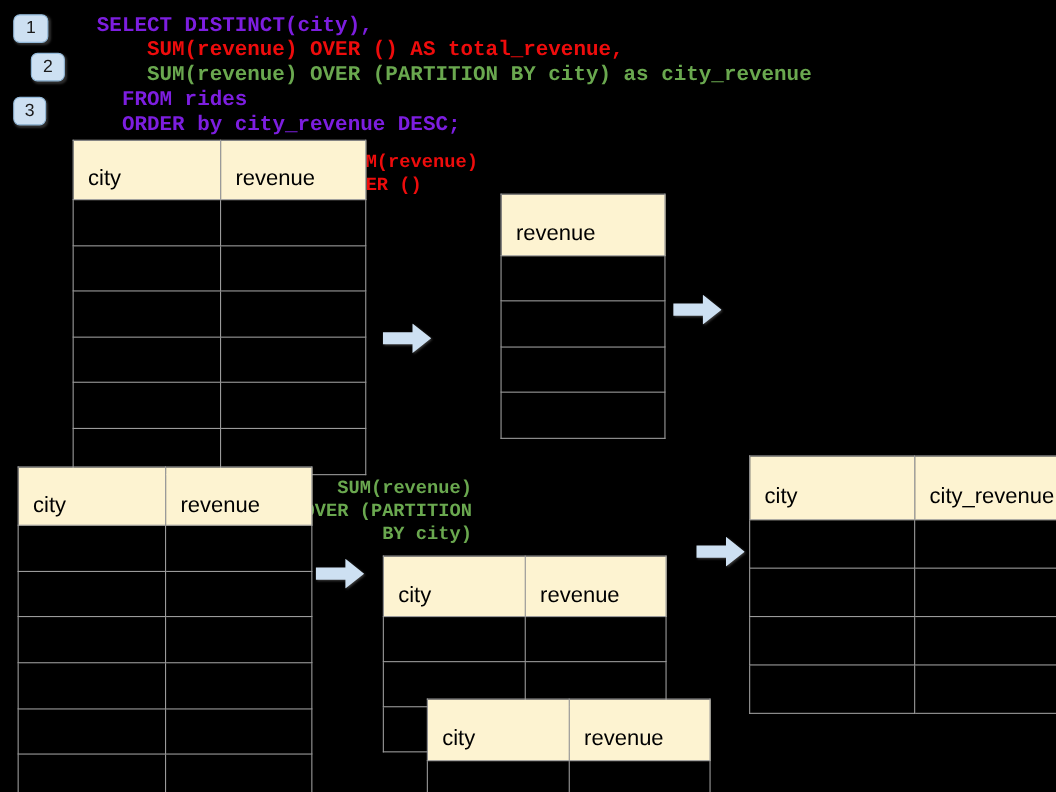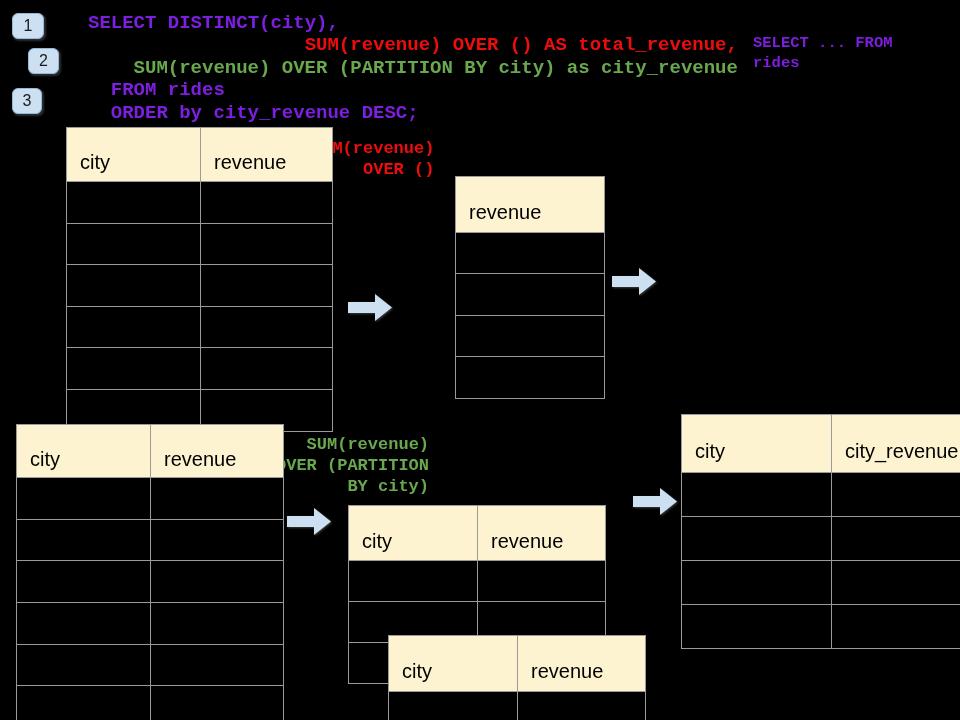--- a/index.html
+++ b/index.html
@@ -8,21 +8,21 @@
     width: 960px;
     height: 720px;
     background: var(--background, #000);
     overflow: hidden;
     font-family: "Liberation Sans", sans-serif;
   }
 
   
   .mono { font-family: "Liberation Mono", "DejaVu Sans Mono", monospace; font-weight: bold; white-space: pre; }
   .c-purple { color: var(--code_purple); }
-  .c-red    { color: var(--code_red); text-align: right; }
+  .c-red    { color: var(--code_red); }
   .c-green  { color: var(--code_green); text-align: right; }
 
   #sql-code { position: absolute; left: 88px; top: 12px; font-size: 19px; line-height: 22.4px; }
   #side-code { position: absolute; left: 753px; top: 34px; font-size: 15.5px; line-height: 19.5px; }
   #label-total { position: absolute; left: 312px; top: 138px; font-size: 17px; line-height: 21px; }
   #label-partition { position: absolute; left: 276px; top: 434px; font-size: 17px; line-height: 21px; }
 
   
   .badge {
     position: absolute;
@@ -101,21 +101,20 @@
 <body>
 
 <div id="canvas">
 
   <div class="badge" id="badge-1">1</div>
   <div class="badge" id="badge-2">2</div>
   <div class="badge" id="badge-3">3</div>
 
   <div id="sql-code" class="mono"><div class="code-line c-purple" style="padding-left: 0ch;">SELECT DISTINCT(city),</div><div class="code-line c-red" style="padding-left: 4ch;">SUM(revenue) OVER () AS total_revenue,</div><div class="code-line c-green" style="padding-left: 4ch;">SUM(revenue) OVER (PARTITION BY city) as city_revenue</div><div class="code-line c-purple" style="padding-left: 2ch;">FROM rides</div><div class="code-line c-purple" style="padding-left: 2ch;">ORDER by city_revenue DESC;</div></div>
 
-  <div id="side-code" class="mono c-purple"><div>SELECT ... FROM</div><div>rides</div></div>
 
   <div id="label-total" class="mono c-red"><div>SUM(revenue)</div><div>OVER ()</div></div>
 
   <div id="label-partition" class="mono c-green"><div>SUM(revenue)</div><div>OVER (PARTITION</div><div>BY city)</div></div>
 
   <table class="dtable" id="t-source-top">
       <thead>
         <tr>
           <th class="col0">city</th>
           <th class="col1">revenue</th>

